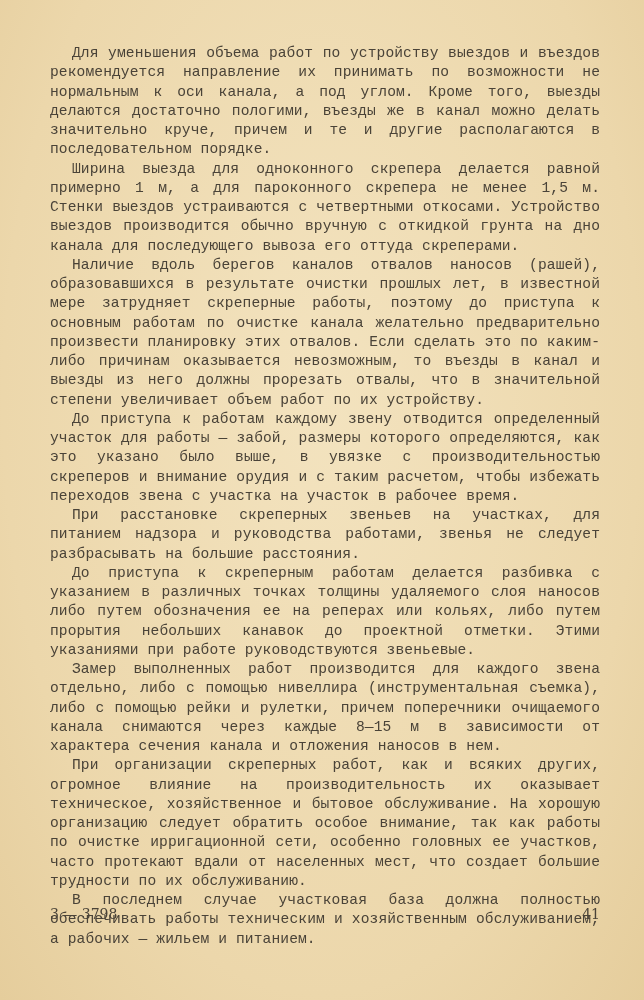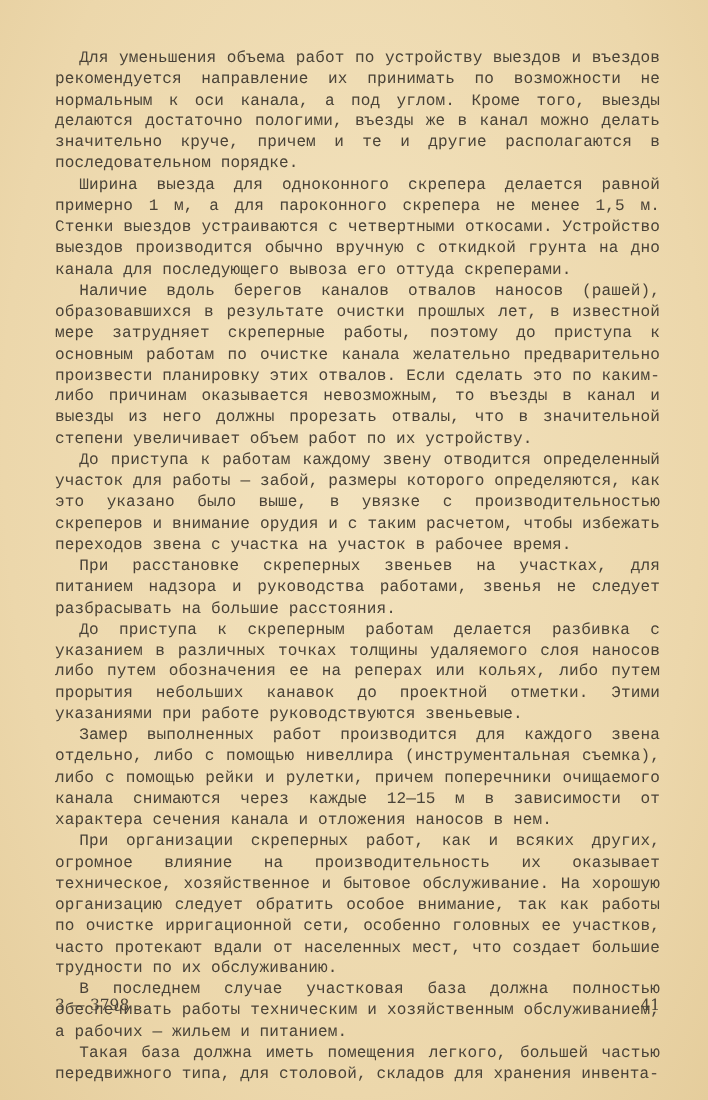--- a/index.html
+++ b/index.html
@@ -27,22 +27,21 @@
 </head>
 <body>
 
 <div class="page">
   <p class="para">Для уменьшения объема работ по устройству выездов и въездов рекомендуется направление их принимать по возможности не нормальным к оси канала, а под углом. Кроме того, выезды делаются достаточно пологими, въезды же в канал можно делать значительно круче, причем и те и другие располагаются в последовательном порядке.</p>
   <p class="para">Ширина выезда для одноконного скрепера делается равной примерно 1 м, а для пароконного скрепера не менее 1,5 м. Стенки выездов устраиваются с четвертными откосами. Устройство выездов производится обычно вручную с откидкой грунта на дно канала для последующего вывоза его оттуда скреперами.</p>
   <p class="para">Наличие вдоль берегов каналов отвалов наносов (рашей), образовавшихся в результате очистки прошлых лет, в известной мере затрудняет скреперные работы, поэтому до приступа к основным работам по очистке канала желательно предварительно произвести планировку этих отвалов. Если сделать это по каким-либо причинам оказывается невозможным, то въезды в канал и выезды из него должны прорезать отвалы, что в значительной степени увеличивает объем работ по их устройству.</p>
   <p class="para">До приступа к работам каждому звену отводится определенный участок для работы — забой, размеры которого определяются, как это указано было выше, в увязке с производительностью скреперов и внимание орудия и с таким расчетом, чтобы избежать переходов звена с участка на участок в рабочее время.</p>
   <p class="para">При расстановке скреперных звеньев на участках, для питанием надзора и руководства работами, звенья не следует разбрасывать на большие расстояния.</p>
   <p class="para">До приступа к скреперным работам делается разбивка с указанием в различных точках толщины удаляемого слоя наносов либо путем обозначения ее на реперах или кольях, либо путем прорытия небольших канавок до проектной отметки. Этими указаниями при работе руководствуются звеньевые.</p>
-  <p class="para">Замер выполненных работ производится для каждого звена отдельно, либо с помощью нивеллира (инструментальная съемка), либо с помощью рейки и рулетки, причем поперечники очищаемого канала снимаются через каждые 12—15 м в зависимости от характера сечения канала и отложения наносов в нем.</p>
+  <p class="para">Замер выполненных работ производится для каждого звена отдельно, либо с помощью нивеллира (инструментальная съемка), либо с помощью рейки и рулетки, причем поперечники очищаемого канала снимаются через каждые 8—15 м в зависимости от характера сечения канала и отложения наносов в нем.</p>
   <p class="para">При организации скреперных работ, как и всяких других, огромное влияние на производительность их оказывает техническое, хозяйственное и бытовое обслуживание. На хорошую организацию следует обратить особое внимание, так как работы по очистке ирригационной сети, особенно головных ее участков, часто протекают вдали от населенных мест, что создает большие трудности по их обслуживанию.</p>
   <p class="para">В последнем случае участковая база должна полностью обеспечивать работы техническим и хозяйственным обслуживанием, а рабочих — жильем и питанием.</p>
-  <p class="para">Такая база должна иметь помещения легкого, большей частью передвижного типа, для столовой, складов для хранения инвента-</p>
 </div>
 
 <div class="footer">
   <span>3 — 3798</span>
   <span>41</span>
 </div>
 
 </body></html>

